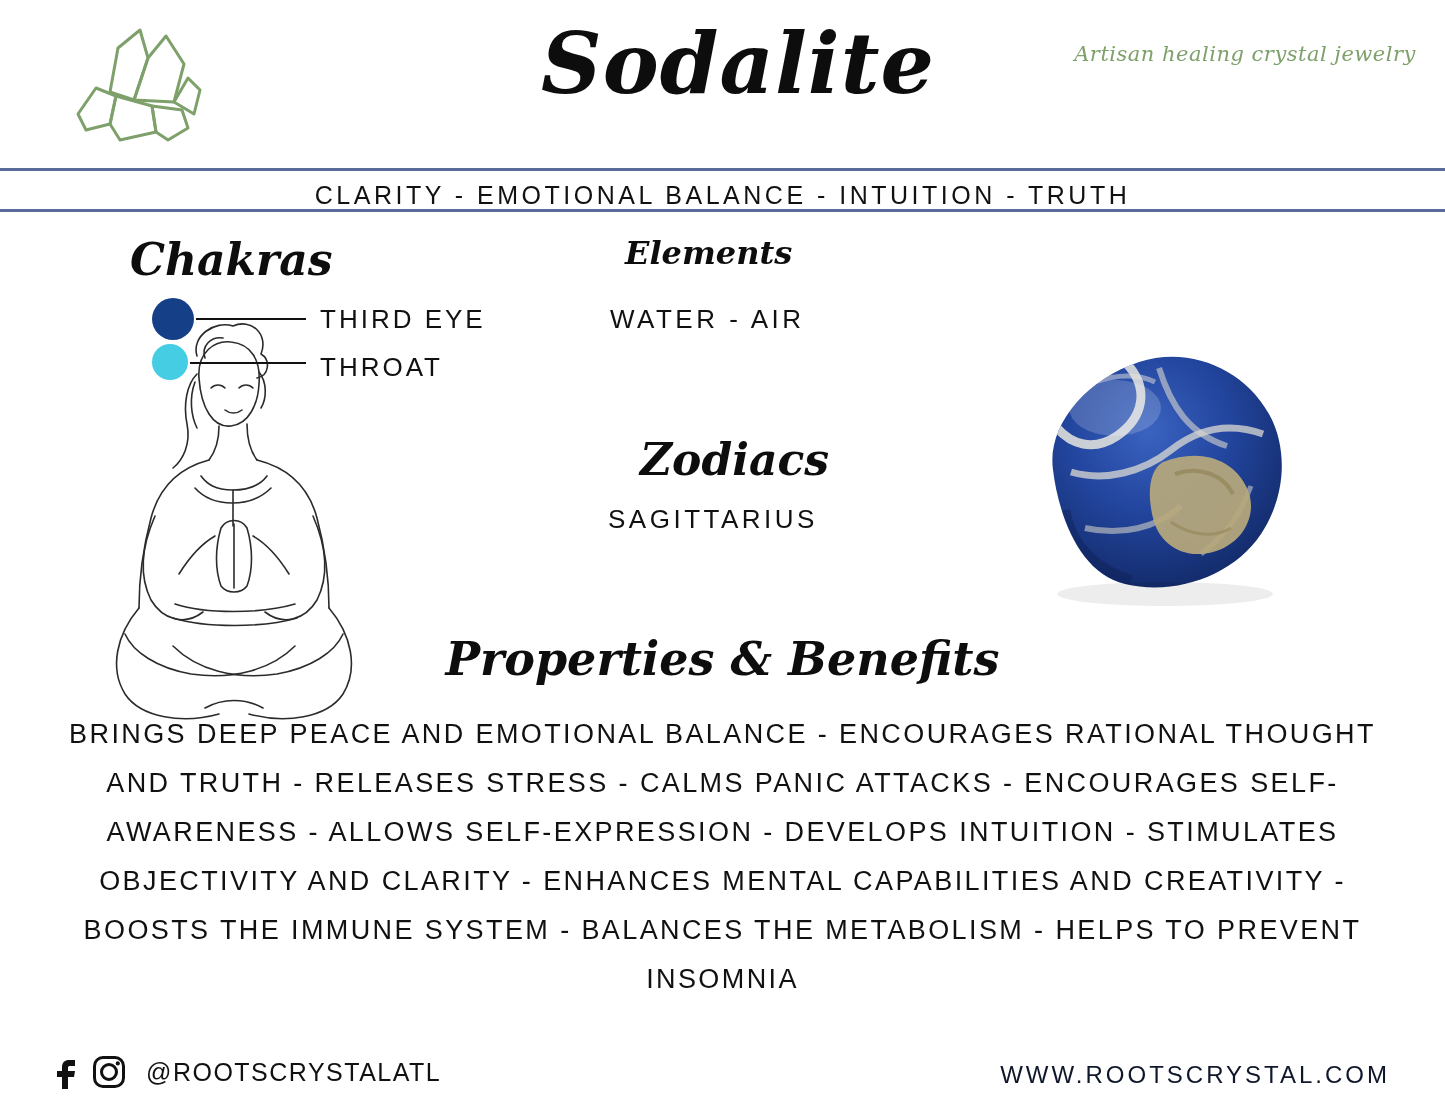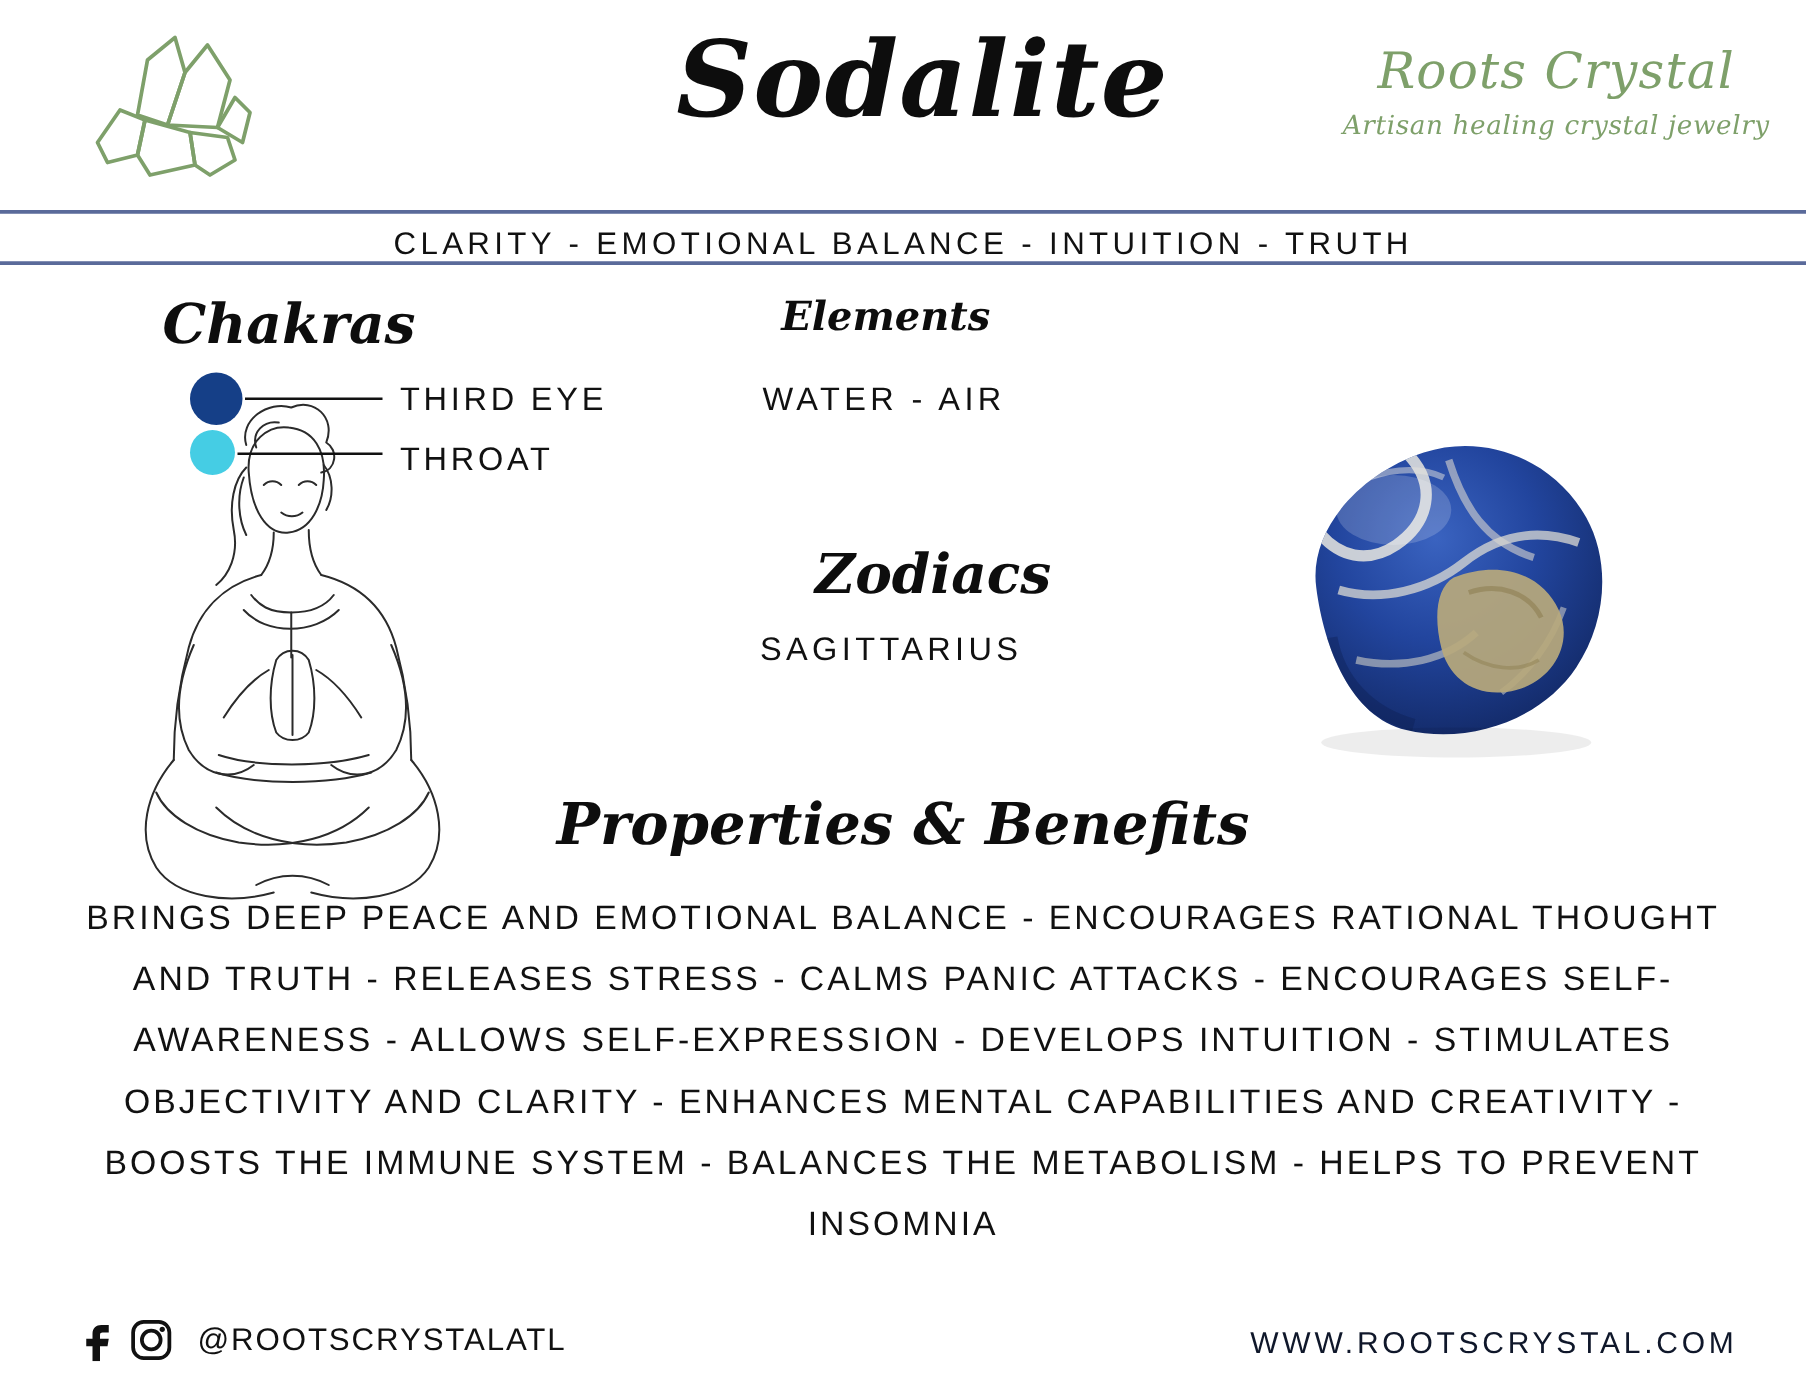--- a/index.html
+++ b/index.html
@@ -157,21 +157,20 @@
     top: 92px;
     font-size: 26px;
     letter-spacing: 3.5px;
     color: #111;
   }
   .zodiacs-heading {
     position: absolute;
     left: 640px;
     top: 222px;
     font-size: 44px;
-    margin-left: 12px;
   }
   .zodiacs-value {
     position: absolute;
     left: 608px;
     top: 292px;
     font-size: 26px;
     letter-spacing: 3.5px;
     color: #111;
   }
 
@@ -199,21 +198,21 @@
     text-align: center;
     font-size: 27px;
     letter-spacing: 2.4px;
     line-height: 49px;
     color: #111;
   }
 
   
   .footer {
     position: absolute;
-    left: 12px;
+    left: 0;
     right: 0;
     bottom: 0;
     height: 68px;
     padding-left: 11px;
   }
   .social {
     position: absolute;
     left: 52px;
     top: 6px;
     display: flex;
@@ -252,21 +251,20 @@
           <path d="M30 96 L48 70 L68 78 L62 106 L38 112 Z"></path>
           <path d="M62 106 L68 78 L104 88 L108 114 L72 122 Z"></path>
           <path d="M108 114 L104 88 L134 92 L140 110 L120 122 Z"></path>
         </g>
       </svg>
     </div>
 
     <div class="title">Sodalite</div>
 
     <div class="brand">
-      <div class="brand-name">Roots Crystal</div>
       <div class="brand-tag">Artisan healing crystal jewelry</div>
     </div>
   </div>
 
   <div class="rule"></div>
   <div class="tagline">CLARITY - EMOTIONAL BALANCE - INTUITION - TRUTH</div>
   <div class="rule"></div>
 
   <div class="body-area">
 

